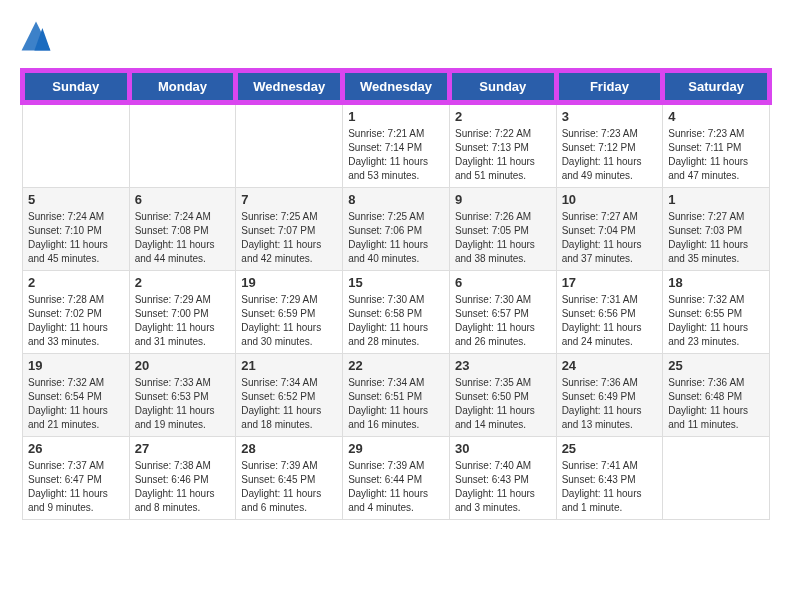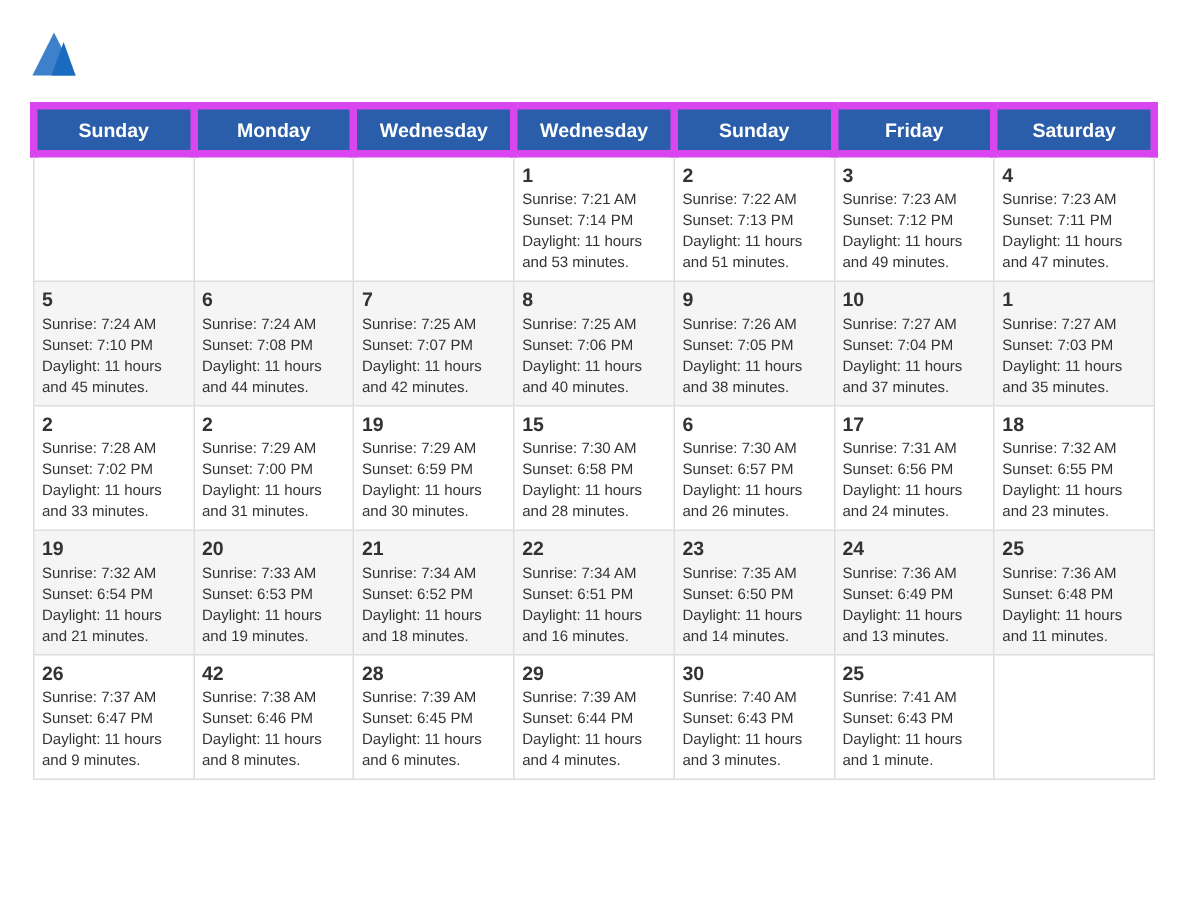--- a/index.html
+++ b/index.html
@@ -234,21 +234,21 @@
         <div class="day-number">25</div>
         <div class="day-detail">Sunrise: 7:36 AM<br>Sunset: 6:48 PM<br>Daylight: 11 hours and 11 minutes.</div>
       </td>
       </tr>
       <tr>
         <td>
         <div class="day-number">26</div>
         <div class="day-detail">Sunrise: 7:37 AM<br>Sunset: 6:47 PM<br>Daylight: 11 hours and 9 minutes.</div>
       </td>
         <td>
-        <div class="day-number">42</div>
+        <div class="day-number">27</div>
         <div class="day-detail">Sunrise: 7:38 AM<br>Sunset: 6:46 PM<br>Daylight: 11 hours and 8 minutes.</div>
       </td>
         <td>
         <div class="day-number">28</div>
         <div class="day-detail">Sunrise: 7:39 AM<br>Sunset: 6:45 PM<br>Daylight: 11 hours and 6 minutes.</div>
       </td>
         <td>
         <div class="day-number">29</div>
         <div class="day-detail">Sunrise: 7:39 AM<br>Sunset: 6:44 PM<br>Daylight: 11 hours and 4 minutes.</div>
       </td>

